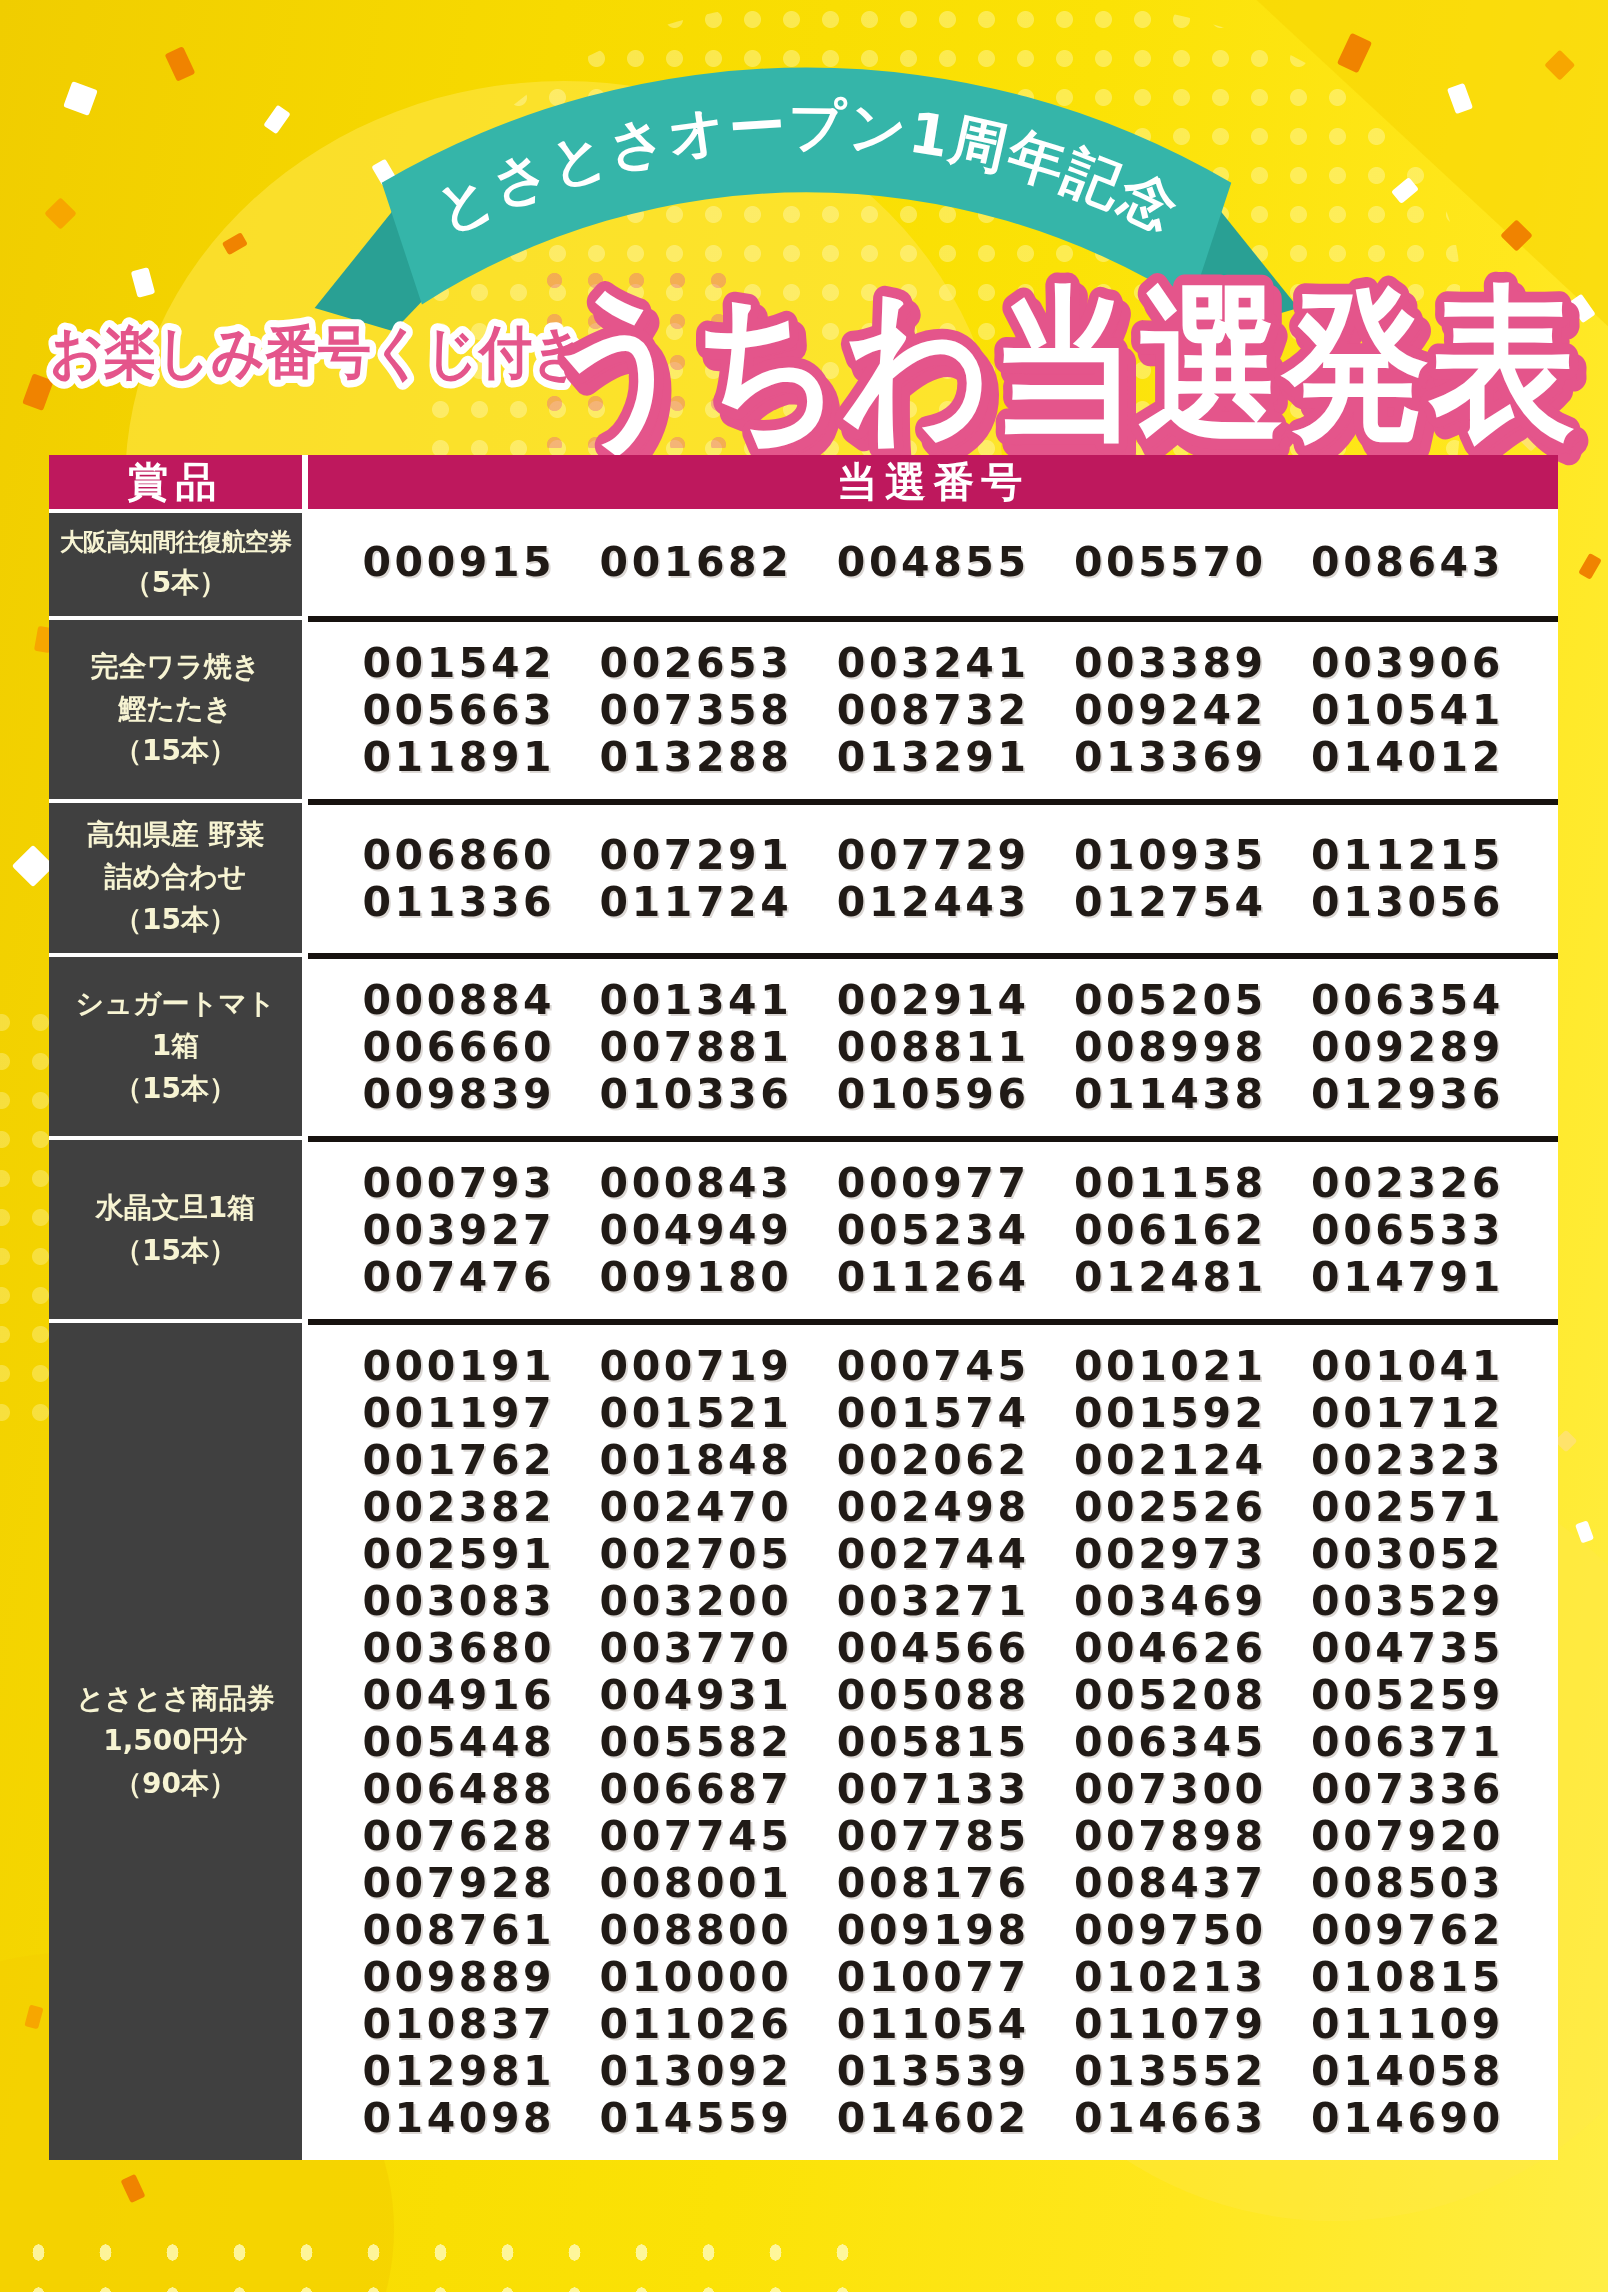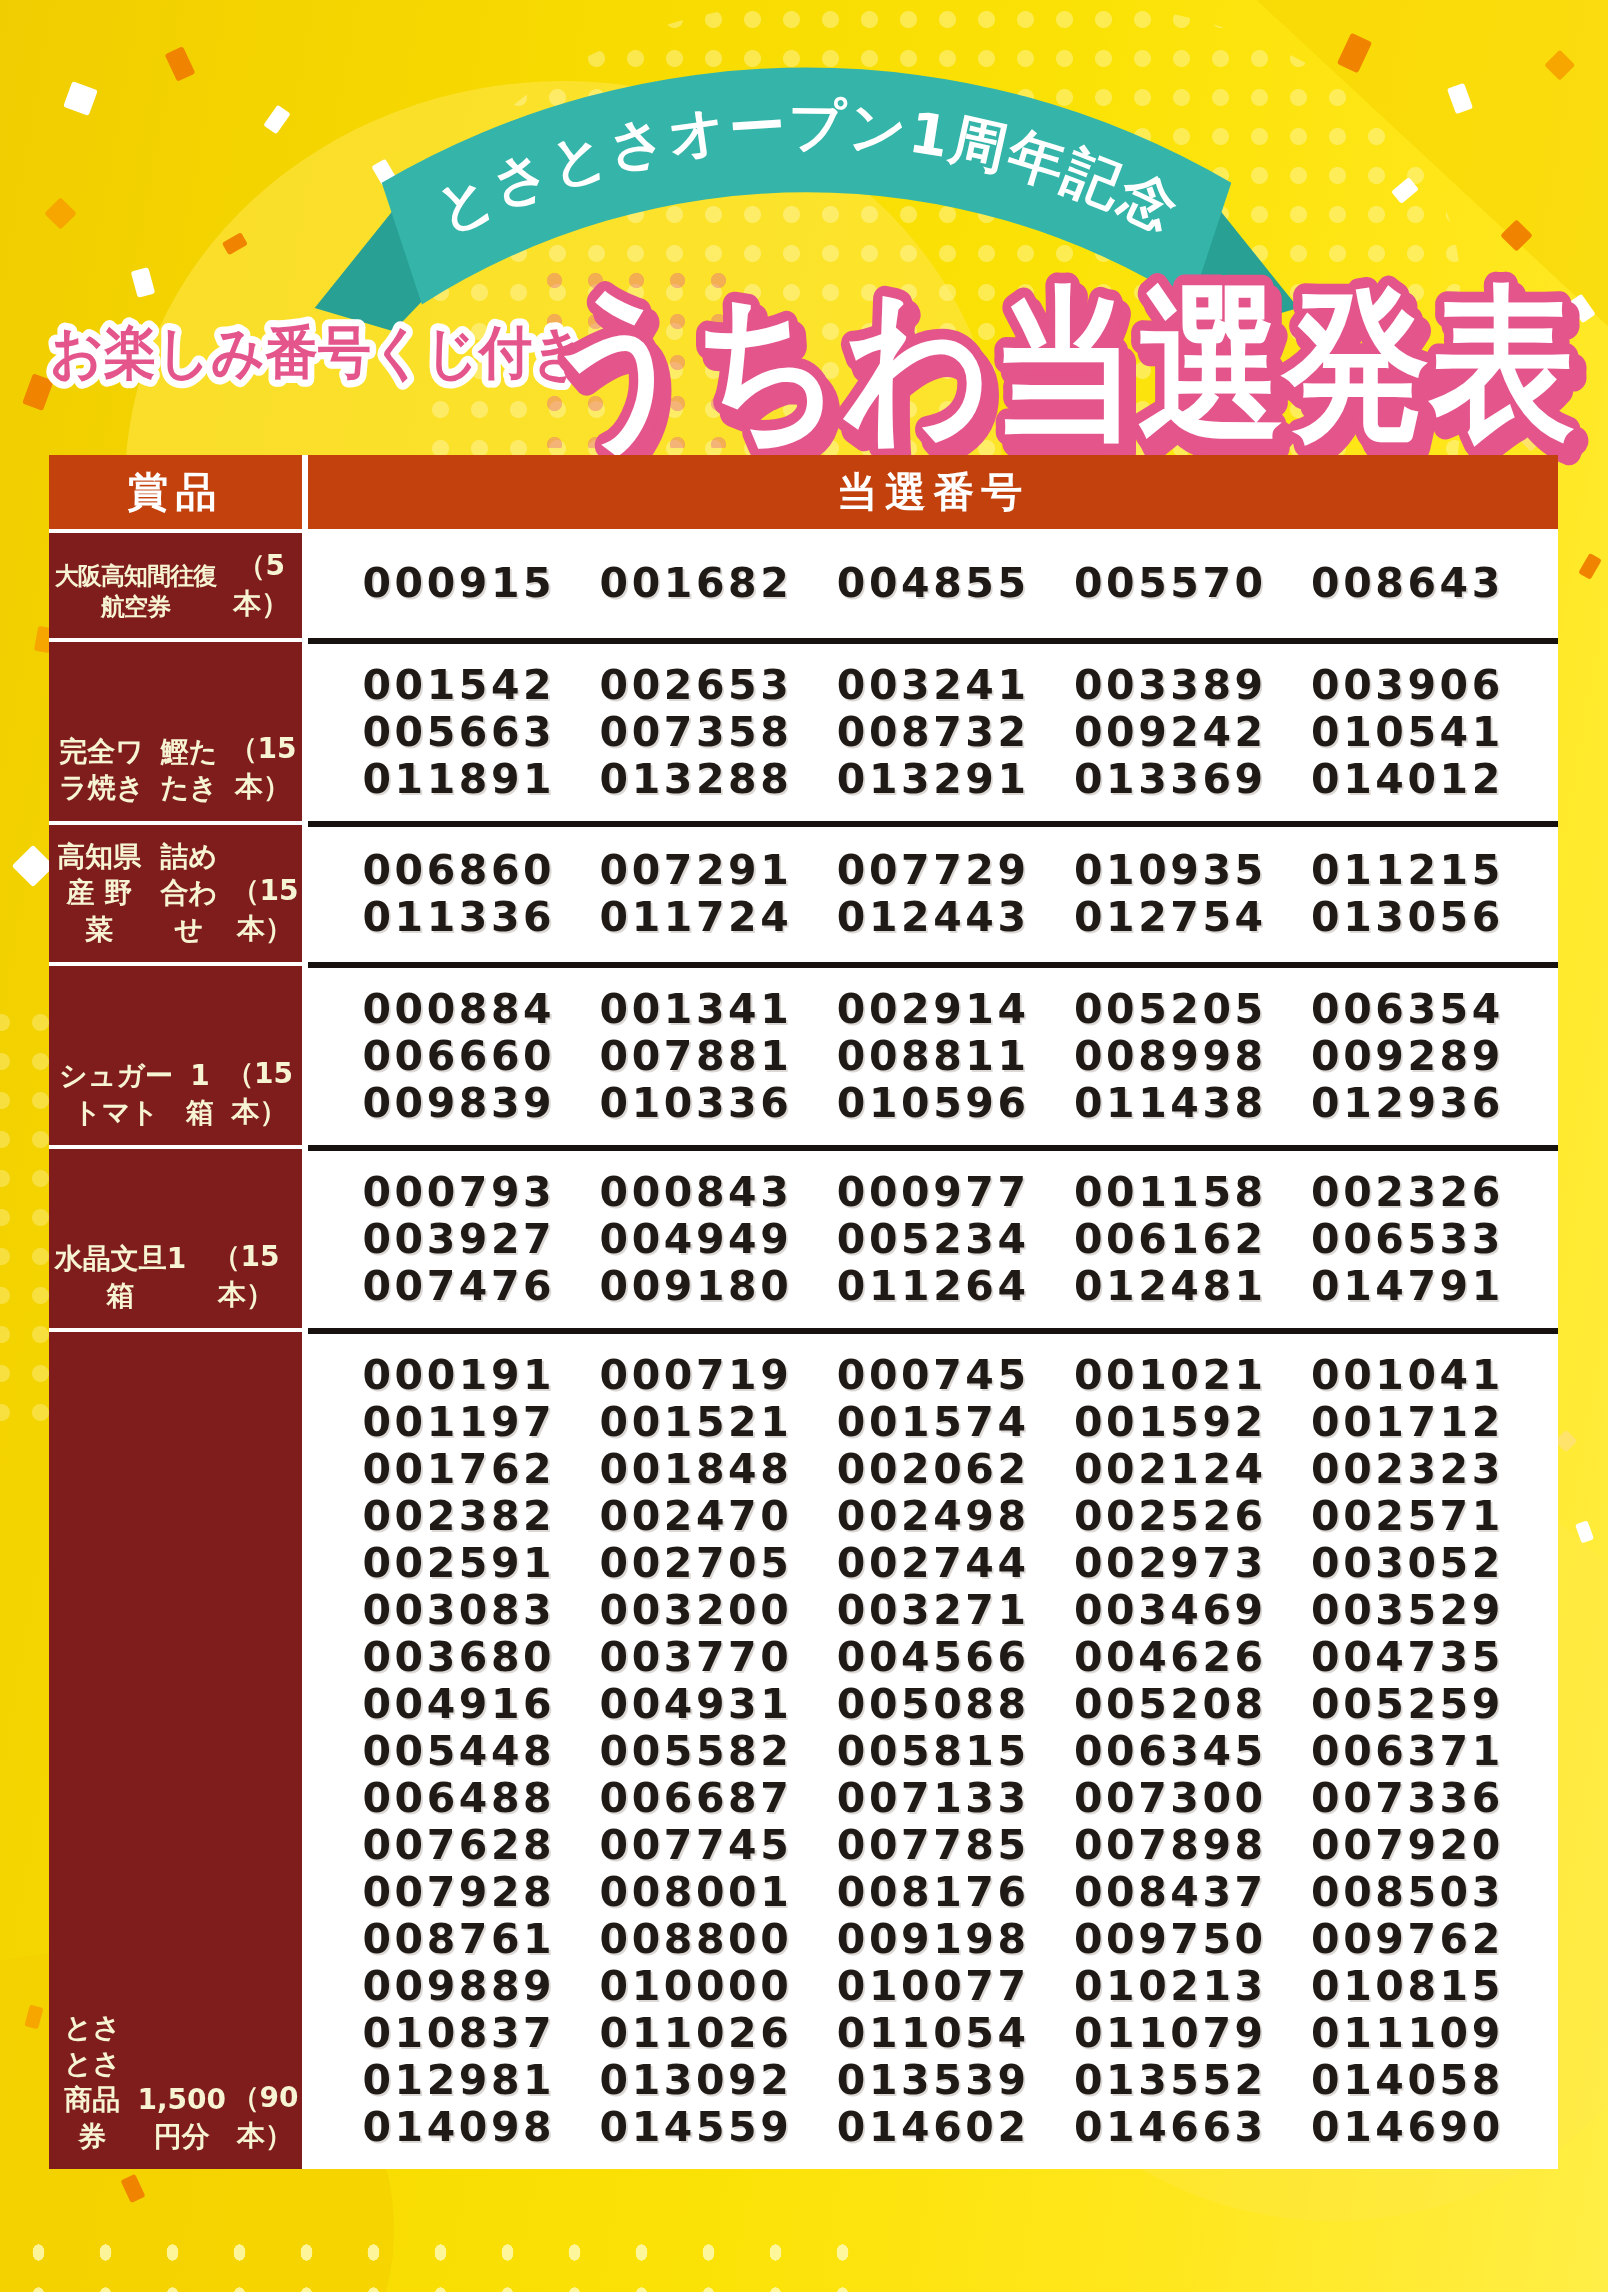--- a/index.html
+++ b/index.html
@@ -32,26 +32,26 @@
   #title-svg{position:absolute;left:515px;top:219px;width:1094px;height:296px;}
   svg text{font-family:"DejaVu Sans","Liberation Sans",sans-serif;}
   
   #lottery-table{
     position:absolute;left:49px;top:455px;width:1509px;
     display:grid;grid-template-columns:253px 1fr;column-gap:6.3px;
     background:#ffffff;
   }
   .cell{box-sizing:border-box;}
   .head-cell{
-    background:#c2410c;color:#ffffff;font-weight:bold;font-size:41px;letter-spacing:7.2px;
-    display:flex;align-items:center;justify-content:center;height:74px;
+    background:#be185d;color:#ffffff;font-weight:bold;font-size:41px;letter-spacing:7.2px;
+    display:flex;align-items:center;justify-content:center;height:54px;
   }
   .prize-cell{
-    background:#7f1d1d;color:#f7f4d3;font-weight:bold;text-align:center;
-    display:flex;flex-direction:row;align-items:flex-end;justify-content:center;
+    background:#404040;color:#f7f4d3;font-weight:bold;text-align:center;
+    display:flex;flex-direction:column;align-items:center;justify-content:center;
     gap:5.4px;padding:14.3px 3.6px;border-top:4.5px solid #ffffff;
   }
   .prize-line{font-size:28px;line-height:1.3;}
   .row0 .prize-line{font-size:24px;letter-spacing:-0.9px;}
   .prize-count{font-size:28px;}
   .numbers-cell{
     background:#ffffff;display:flex;flex-direction:column;justify-content:center;
     padding:18px 0;border-top:6.3px solid #17120f;
   }
   .numbers-cell.row0{border-top:none;}

